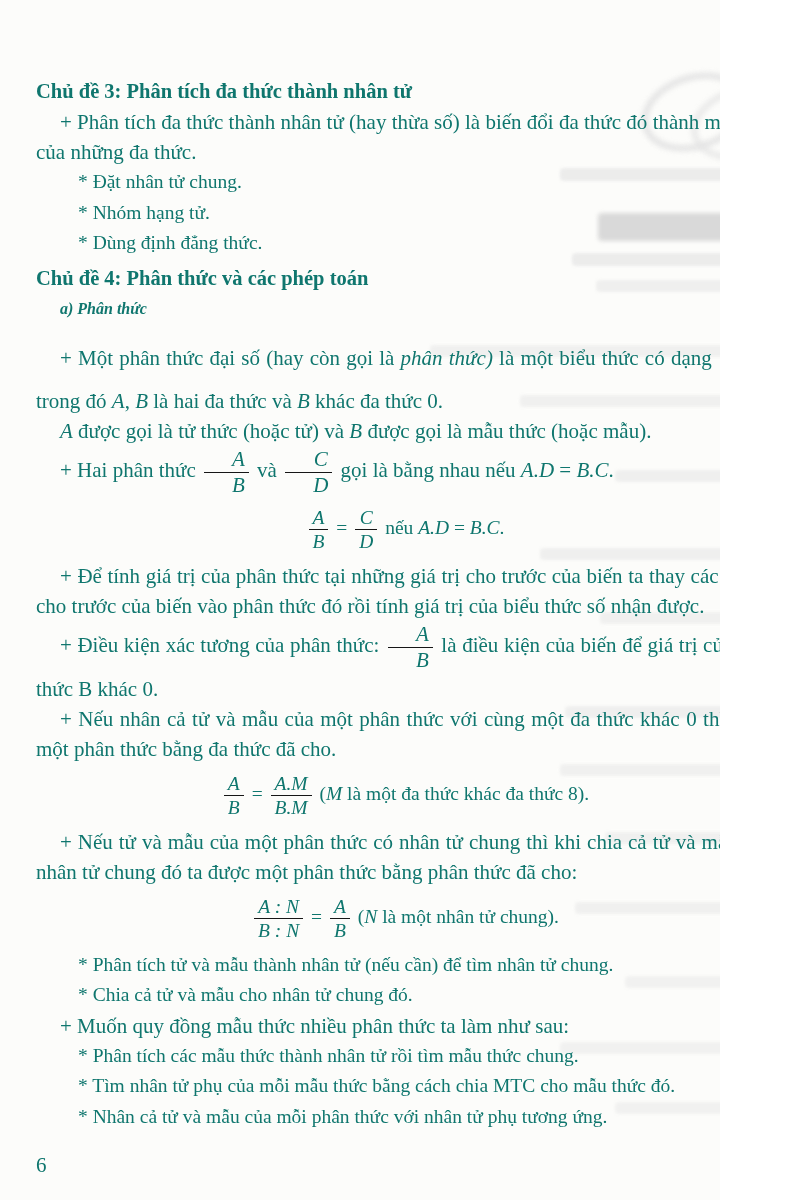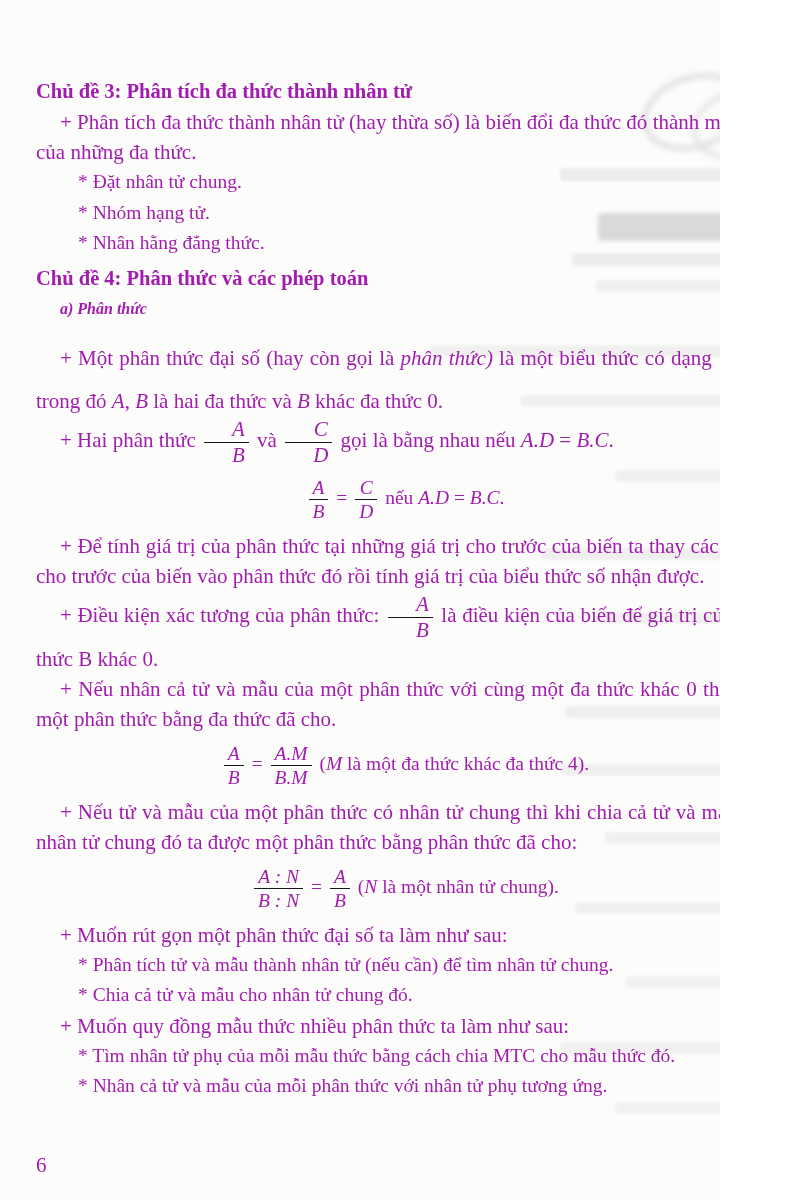--- a/index.html
+++ b/index.html
@@ -2,21 +2,21 @@
 <html><head>
 <meta charset="utf-8">
 <style>
   html, body { margin: 0; padding: 0; background: #ffffff; }
   .page {
     position: relative;
     width: 720px;
     height: 1200px;
     background: #fcfcfa;
     font-family: "Liberation Serif", "DejaVu Serif", serif;
-    color: #a21caf;
+    color: #0f766e;
     overflow: hidden;
   }
   .content {
     position: absolute;
     left: 36px;
     top: 72px;
     width: 738px;
   }
   h2.topic {
     font-size: 20.5px;
@@ -119,45 +119,46 @@
   </div>
 
   <div class="content">
 
     <h2 class="topic">Chủ đề 3: Phân tích đa thức thành nhân tử</h2>
 
     <p class="para">+ Phân tích đa thức thành nhân tử (hay thừa số) là biến đổi đa thức đó thành một tích của những đa thức.</p>
 
     <p class="bullet">* Đặt nhân tử chung.</p>
     <p class="bullet">* Nhóm hạng tử.</p>
-    <p class="bullet">* Nhân hằng đẳng thức.</p>
+    <p class="bullet">* Dùng định đẳng thức.</p>
 
     <h2 class="topic">Chủ đề 4: Phân thức và các phép toán</h2>
     <h3 class="sub">a) Phân thức</h3>
 
     <p class="para gap-top"><span>+ Một phân thức đại số (hay còn gọi là </span><span class="it">phân thức)</span><span> là một biểu thức có dạng </span><span class="frac"><span class="num">A</span><span class="den">B</span></span><span>, trong đó </span><span class="it">A</span><span>, </span><span class="it">B</span><span> là hai đa thức và </span><span class="it">B</span><span> khác đa thức 0.</span></p>
+    <p class="para"><span class="it">A</span><span> được gọi là tử thức (hoặc tử) và </span><span class="it">B</span><span> được gọi là mẫu thức (hoặc mẫu).</span></p>
     <p class="para"><span>+ Hai phân thức </span><span class="frac"><span class="num">A</span><span class="den">B</span></span><span> và </span><span class="frac"><span class="num">C</span><span class="den">D</span></span><span> gọi là bằng nhau nếu </span><span class="it">A.D</span><span> = </span><span class="it">B.C</span><span>.</span></p>
 
     <div class="equation"><span class="frac"><span class="num">A</span><span class="den">B</span></span><span> = </span><span class="frac"><span class="num">C</span><span class="den">D</span></span><span>  nếu </span><span class="it">A.D</span><span> = </span><span class="it">B.C</span><span>.</span></div>
 
     <p class="para">+ Để tính giá trị của phân thức tại những giá trị cho trước của biến ta thay các giá trị cho trước của biến vào phân thức đó rồi tính giá trị của biểu thức số nhận được.</p>
     <p class="para"><span>+ Điều kiện xác tương của phân thức: </span><span class="frac"><span class="num">A</span><span class="den">B</span></span><span> là điều kiện của biến để giá trị của mẫu thức B khác 0.</span></p>
     <p class="para">+ Nếu nhân cả tử và mẫu của một phân thức với cùng một đa thức khác 0 thì được một phân thức bằng đa thức đã cho.</p>
 
-    <div class="equation"><span class="frac"><span class="num">A</span><span class="den">B</span></span><span> = </span><span class="frac"><span class="num">A.M</span><span class="den">B.M</span></span><span> (</span><span class="it">M</span><span> là một đa thức khác đa thức 4).</span></div>
+    <div class="equation"><span class="frac"><span class="num">A</span><span class="den">B</span></span><span> = </span><span class="frac"><span class="num">A.M</span><span class="den">B.M</span></span><span> (</span><span class="it">M</span><span> là một đa thức khác đa thức 8).</span></div>
 
     <p class="para">+ Nếu tử và mẫu của một phân thức có nhân tử chung thì khi chia cả tử và mẫu cho nhân tử chung đó ta được một phân thức bằng phân thức đã cho:</p>
 
     <div class="equation"><span class="frac"><span class="num">A : N</span><span class="den">B : N</span></span><span> = </span><span class="frac"><span class="num">A</span><span class="den">B</span></span><span> (</span><span class="it">N</span><span> là một nhân tử chung).</span></div>
 
-    <p class="para">+ Muốn rút gọn một phân thức đại số ta làm như sau:</p>
     <p class="bullet">* Phân tích tử và mẫu thành nhân tử (nếu cần) để tìm nhân tử chung.</p>
     <p class="bullet">* Chia cả tử và mẫu cho nhân tử chung đó.</p>
 
     <p class="para">+ Muốn quy đồng mẫu thức nhiều phân thức ta làm như sau:</p>
+    <p class="bullet">* Phân tích các mẫu thức thành nhân tử rồi tìm mẫu thức chung.</p>
     <p class="bullet">* Tìm nhân tử phụ của mỗi mẫu thức bằng cách chia MTC cho mẫu thức đó.</p>
     <p class="bullet">* Nhân cả tử và mẫu của mỗi phân thức với nhân tử phụ tương ứng.</p>
 
   </div>
 
   <div class="page-number">6</div>
 
 </div>
 
 </body></html>

